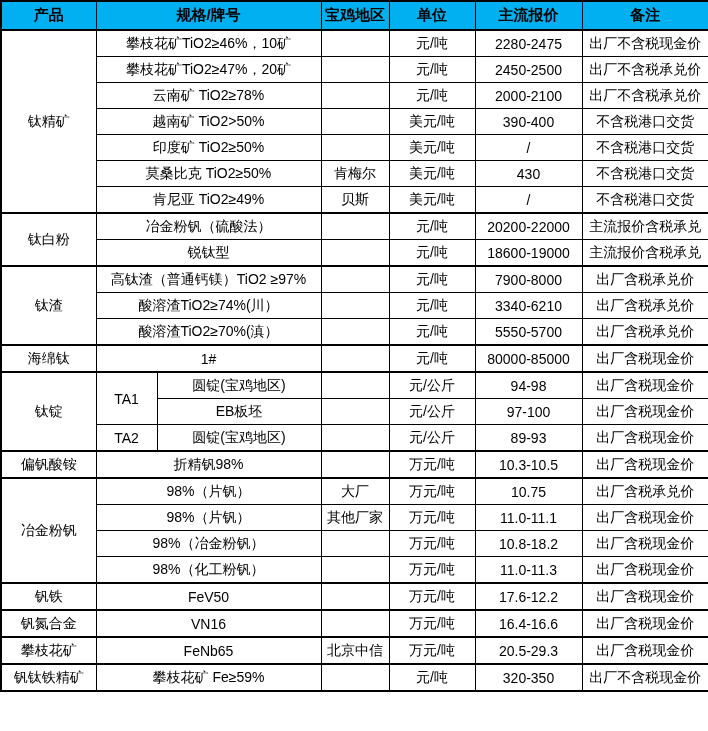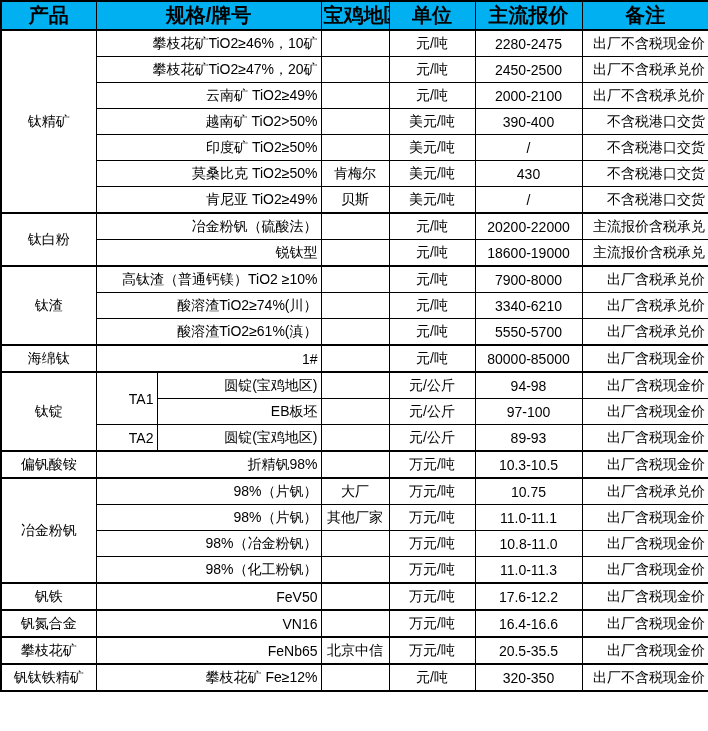--- a/index.html
+++ b/index.html
@@ -13,41 +13,41 @@
   table.price-table {
     border-collapse:collapse;
     table-layout:fixed;
     width:708px;
     border:2px solid #000000;
   }
   table.price-table th {
     background:#00B0F0;
     color:#000000;
     font-weight:bold;
-    font-size:20px;
+    font-size:15px;
     height:27px;
     border:1px solid #000000;
     border-bottom:2px solid #000000;
     text-align:center;
     padding:0 2px;
     white-space:nowrap; overflow:hidden;
   }
   table.price-table td {
     border:1px solid #000000;
     color:#000000;
     font-size:14px;
     height:25px;
     padding:0 3px;
     white-space:nowrap;
     overflow:hidden;
     background:#ffffff;
   }
   table.price-table tr.gs td { border-top:2px solid #000000; }
   td.t-center { text-align:center; }
-  td.t-left { text-align:right; }
+  td.t-left { text-align:center; }
 </style>
 </head>
 <body>
 
 <div class="page">
   <table class="price-table">
     <colgroup>
       <col style="width:95px">
       <col style="width:61px">
       <col style="width:164px">
@@ -76,21 +76,21 @@
           <td class="t-left">出厂不含税现金价</td>
         </tr>
         <tr>
           <td class="t-left" colspan="2">攀枝花矿TiO2≥47%，20矿</td>
           <td class="t-center"></td>
           <td class="t-center">元/吨</td>
           <td class="t-center">2450-2500</td>
           <td class="t-left">出厂不含税承兑价</td>
         </tr>
         <tr>
-          <td class="t-left" colspan="2">云南矿 TiO2≥49%</td>
+          <td class="t-left" colspan="2">云南矿 TiO2≥78%</td>
           <td class="t-center"></td>
           <td class="t-center">元/吨</td>
           <td class="t-center">2000-2100</td>
           <td class="t-left">出厂不含税承兑价</td>
         </tr>
         <tr>
           <td class="t-left" colspan="2">越南矿 TiO2&gt;50%</td>
           <td class="t-center"></td>
           <td class="t-center">美元/吨</td>
           <td class="t-center">390-400</td>
@@ -127,35 +127,35 @@
         </tr>
         <tr>
           <td class="t-left" colspan="2">锐钛型</td>
           <td class="t-center"></td>
           <td class="t-center">元/吨</td>
           <td class="t-center">18600-19000</td>
           <td class="t-left">主流报价含税承兑</td>
         </tr>
         <tr class="gs">
           <td class="t-center" rowspan="3">钛渣</td>
-          <td class="t-left" colspan="2">高钛渣（普通钙镁）TiO2 ≥10%</td>
+          <td class="t-left" colspan="2">高钛渣（普通钙镁）TiO2 ≥97%</td>
           <td class="t-center"></td>
           <td class="t-center">元/吨</td>
           <td class="t-center">7900-8000</td>
           <td class="t-left">出厂含税承兑价</td>
         </tr>
         <tr>
           <td class="t-left" colspan="2">酸溶渣TiO2≥74%(川）</td>
           <td class="t-center"></td>
           <td class="t-center">元/吨</td>
           <td class="t-center">3340-6210</td>
           <td class="t-left">出厂含税承兑价</td>
         </tr>
         <tr>
-          <td class="t-left" colspan="2">酸溶渣TiO2≥61%(滇）</td>
+          <td class="t-left" colspan="2">酸溶渣TiO2≥70%(滇）</td>
           <td class="t-center"></td>
           <td class="t-center">元/吨</td>
           <td class="t-center">5550-5700</td>
           <td class="t-left">出厂含税承兑价</td>
         </tr>
         <tr class="gs">
           <td class="t-center" rowspan="1">海绵钛</td>
           <td class="t-left" colspan="2">1#</td>
           <td class="t-center"></td>
           <td class="t-center">元/吨</td>
@@ -206,21 +206,21 @@
           <td class="t-left" colspan="2">98%（片钒）</td>
           <td class="t-center">其他厂家</td>
           <td class="t-center">万元/吨</td>
           <td class="t-center">11.0-11.1</td>
           <td class="t-left">出厂含税现金价</td>
         </tr>
         <tr>
           <td class="t-left" colspan="2">98%（冶金粉钒）</td>
           <td class="t-center"></td>
           <td class="t-center">万元/吨</td>
-          <td class="t-center">10.8-11.0</td>
+          <td class="t-center">10.8-18.2</td>
           <td class="t-left">出厂含税现金价</td>
         </tr>
         <tr>
           <td class="t-left" colspan="2">98%（化工粉钒）</td>
           <td class="t-center"></td>
           <td class="t-center">万元/吨</td>
           <td class="t-center">11.0-11.3</td>
           <td class="t-left">出厂含税现金价</td>
         </tr>
         <tr class="gs">
@@ -237,26 +237,26 @@
           <td class="t-center"></td>
           <td class="t-center">万元/吨</td>
           <td class="t-center">16.4-16.6</td>
           <td class="t-left">出厂含税现金价</td>
         </tr>
         <tr class="gs">
           <td class="t-center" rowspan="1">攀枝花矿</td>
           <td class="t-left" colspan="2">FeNb65</td>
           <td class="t-center">北京中信</td>
           <td class="t-center">万元/吨</td>
-          <td class="t-center">20.5-35.5</td>
+          <td class="t-center">20.5-29.3</td>
           <td class="t-left">出厂含税现金价</td>
         </tr>
         <tr class="gs">
           <td class="t-center" rowspan="1">钒钛铁精矿</td>
-          <td class="t-left" colspan="2">攀枝花矿 Fe≥12%</td>
+          <td class="t-left" colspan="2">攀枝花矿 Fe≥59%</td>
           <td class="t-center"></td>
           <td class="t-center">元/吨</td>
           <td class="t-center">320-350</td>
           <td class="t-left">出厂不含税现金价</td>
         </tr>
       </tbody>
   </table>
 </div>
 
 </body></html>

